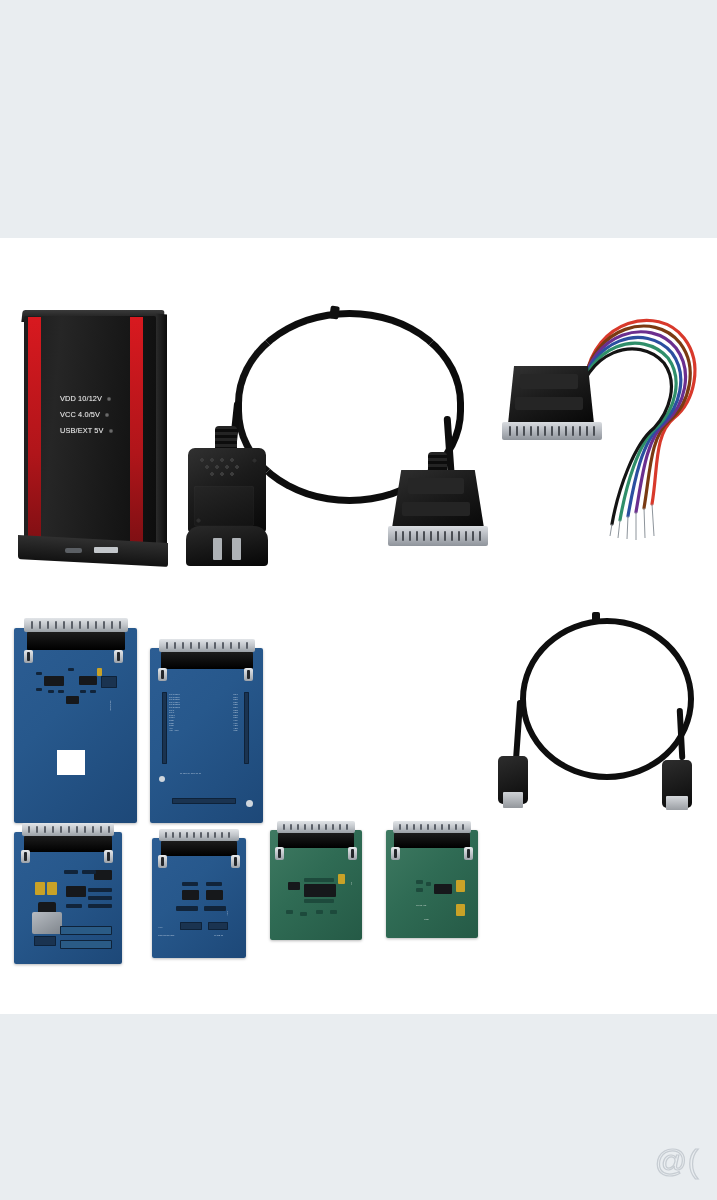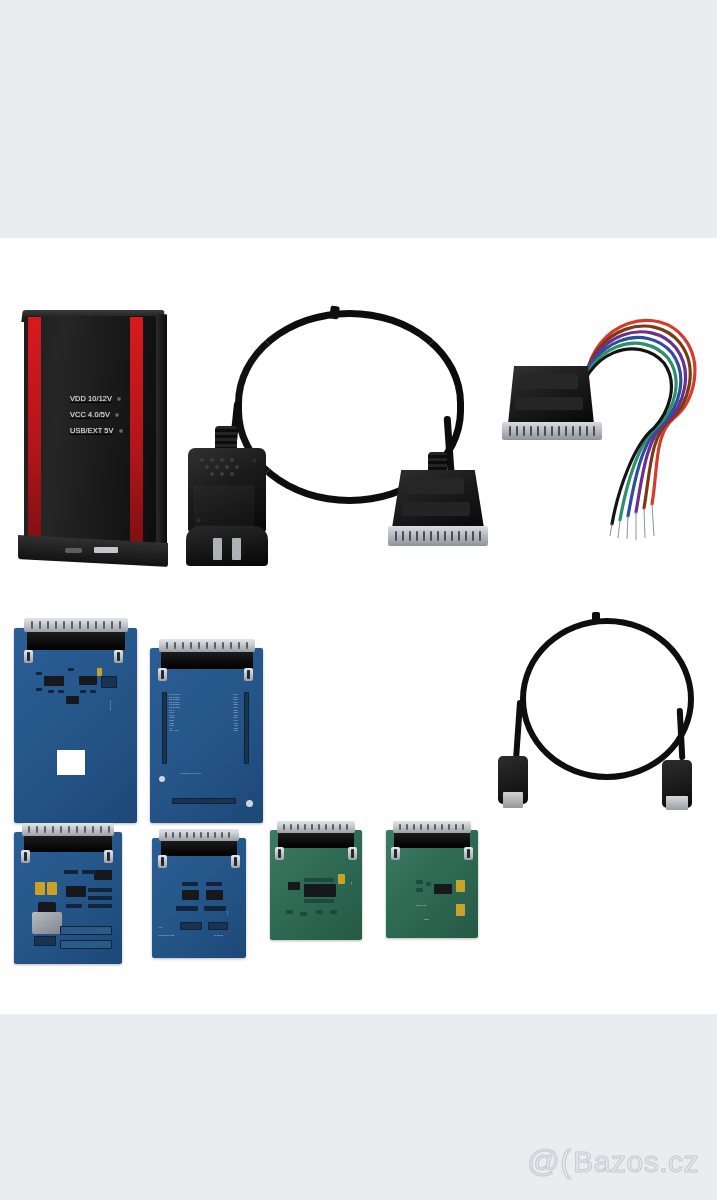--- a/index.html
+++ b/index.html
@@ -56,21 +56,21 @@
     transform:skewX(-6deg);}
   #ecu .sidewall{position:absolute;left:138px;top:4px;width:11px;height:234px;
     background:linear-gradient(90deg,#2b2b2b,#0b0b0b);transform:skewY(6deg);}
   #ecu .base{position:absolute;left:0px;top:229px;width:150px;height:24px;
     background:linear-gradient(180deg,#303030,#121212);border-radius:0 0 3px 3px;
     transform:skewY(3deg);}
   #ecu .port-usb{position:absolute;left:47px;top:238px;width:17px;height:5px;
     background:#5b5f64;border-radius:2px;}
   #ecu .port-db{position:absolute;left:76px;top:237px;width:24px;height:6px;
     background:#c3c7cb;border-radius:1px;}
-  #ecu .labels{position:absolute;left:52px;top:84px;text-decoration:underline;}
+  #ecu .labels{position:absolute;left:42px;top:84px;}
   #ecu .labels .row{display:flex;align-items:center;margin-bottom:7px;}
   #ecu .labels .txt{color:#e7e7e7;font-size:7.4px;letter-spacing:.1px;
     text-shadow:0 0 1px rgba(255,255,255,.35);white-space:nowrap;}
   #ecu .labels .led{width:4px;height:4px;border-radius:50%;
     background:#6e6e6e;margin-left:5px;box-shadow:inset 0 0 1px #111;}
 
   
   #obdcable{left:180px;top:68px;width:320px;height:260px;}
   #obdcable .loop{position:absolute;left:55px;top:4px;width:215px;height:180px;
     border:7px solid #0d0d0d;border-radius:50%/48%;
@@ -532,16 +532,15 @@
       <div class="pad" style="left:70px;top:50px;width:9px;height:12px;"></div>
       <div class="pad" style="left:70px;top:74px;width:9px;height:12px;"></div>
       <div class="silkg" style="left:30px;top:74px;">R1 R2  R3</div>
       <div class="silkg" style="left:38px;top:88px;">GND</div>
     </div>
 
   </div>
 
   <div id="watermark">
     <span class="at">@(</span>
-    <span>Bazos.cz</span>
   </div>
 
 </div>
 
 </body></html>

